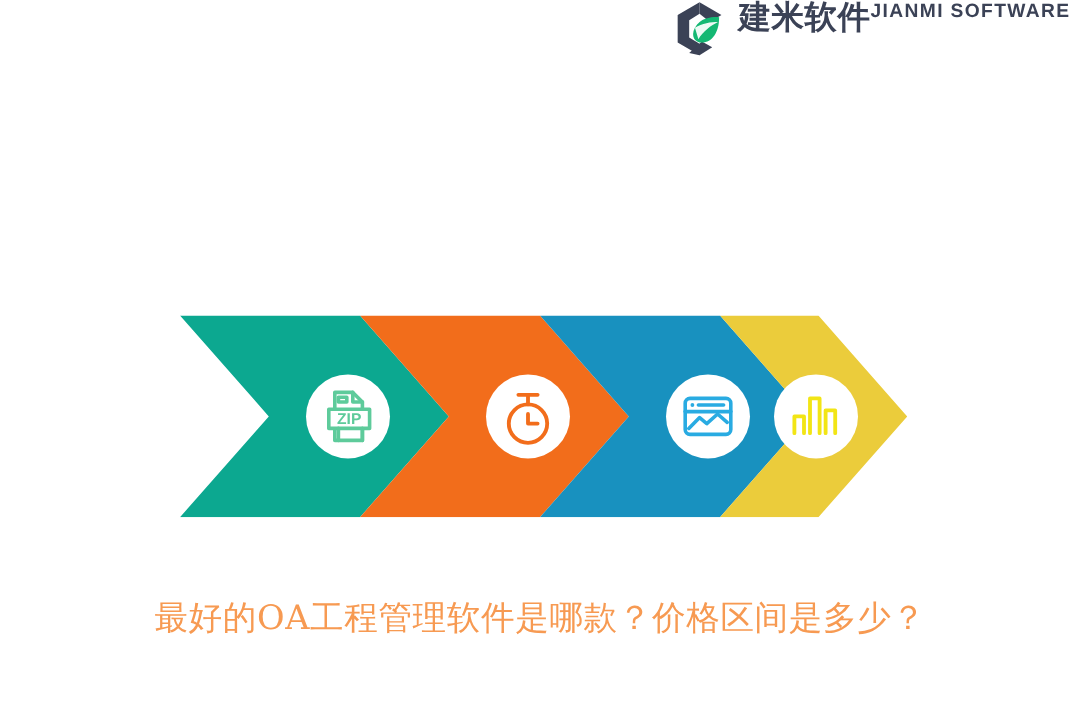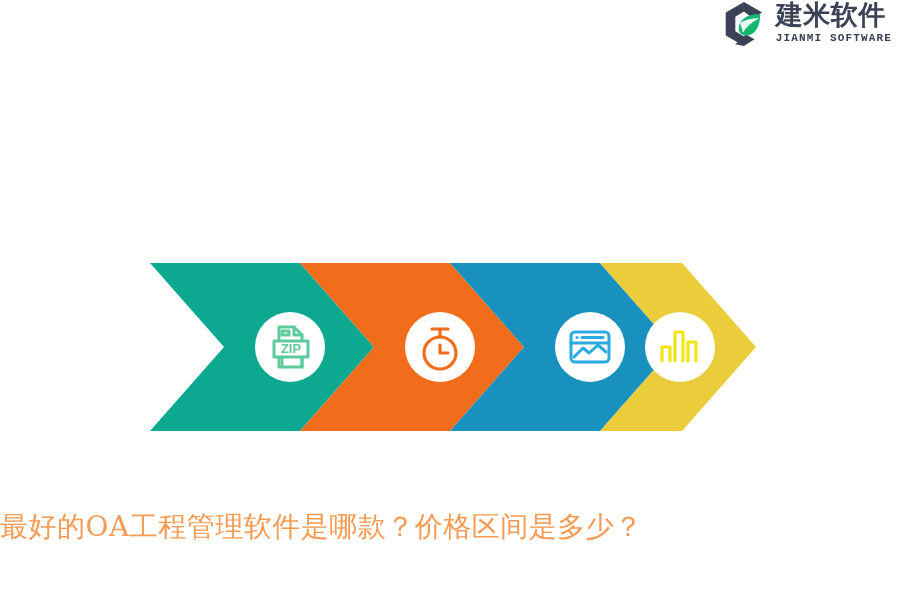--- a/index.html
+++ b/index.html
@@ -27,36 +27,36 @@
     height: 50px;
   }
   .brand-mark {
     width: 48px;
     height: 48px;
     flex: 0 0 48px;
     display: block;
   }
   .brand-text {
     display: flex;
-    flex-direction: column;
+    flex-direction: row;
     align-items: flex-start;
     padding-top: 1px;
   }
   .brand-name-cn {
     font-family: "DejaVu Sans", "Liberation Sans", sans-serif;
     font-size: 27px;
     line-height: 28px;
     font-weight: 700;
     color: #3b4256;
     letter-spacing: 0.5px;
     white-space: nowrap;
   }
   .brand-name-en {
-    font-family: Liberation Mono, monospace;
-    font-size: 11px;
+    font-family: Liberation Sans, sans-serif;
+    font-size: 16px;
     line-height: 14px;
     font-weight: 700;
     color: #3b4256;
     letter-spacing: 1.15px;
     white-space: nowrap;
     margin-top: 2px;
   }
 
   
   .banner {
@@ -71,28 +71,27 @@
     width: 606px;
     height: 168px;
   }
 
   
   .headline {
     position: absolute;
     left: 0;
     right: 0;
     top: 495px;
-    text-align: left;
+    text-align: center;
     font-family: "DejaVu Serif", "Liberation Serif", serif;
     font-size: 28px;
     line-height: 40px;
     color: #f79a52;
     letter-spacing: 0.5px;
     white-space: nowrap;
-    margin-top: 12px;
   }
 </style>
 </head>
 <body style="background: rgb(255, 255, 255);">
 
 <div class="brand">
 
   <svg class="brand-mark" viewBox="0 0 100 100" aria-hidden="true">
 
     <path d="M52 4 L14 26 L14 74 L52 96 L52 76 L34 65 L34 35 L52 24 Z" fill="#3b4256"></path>

